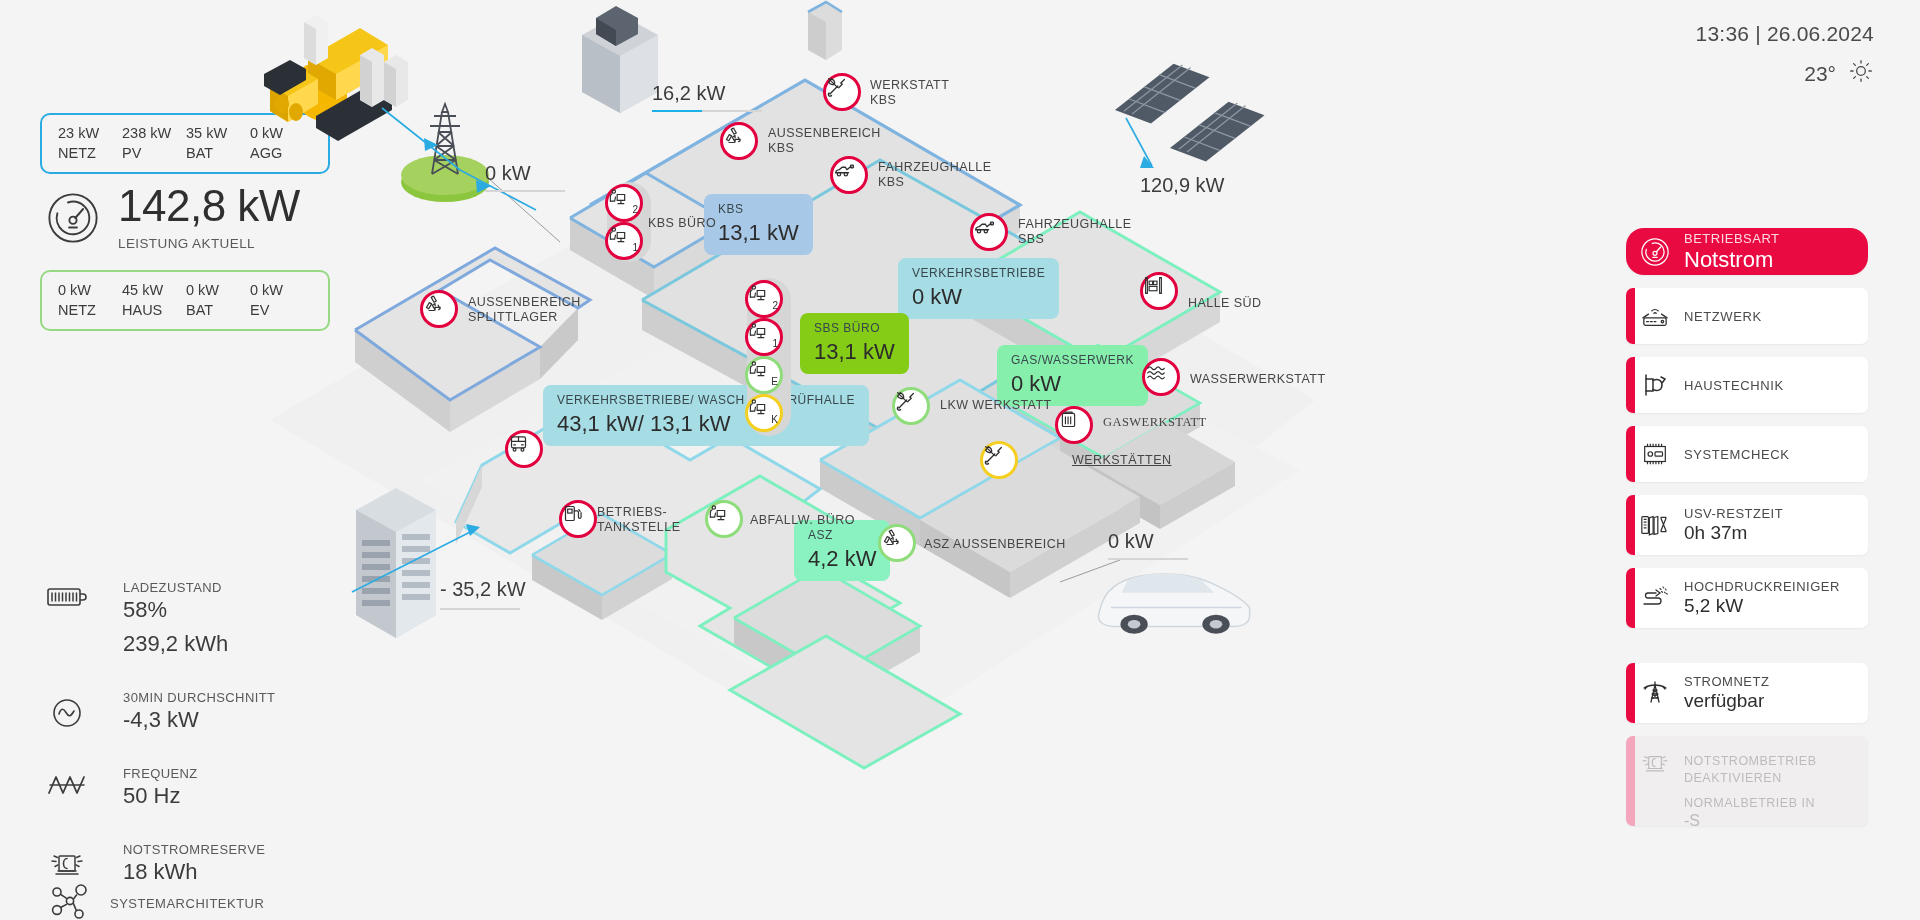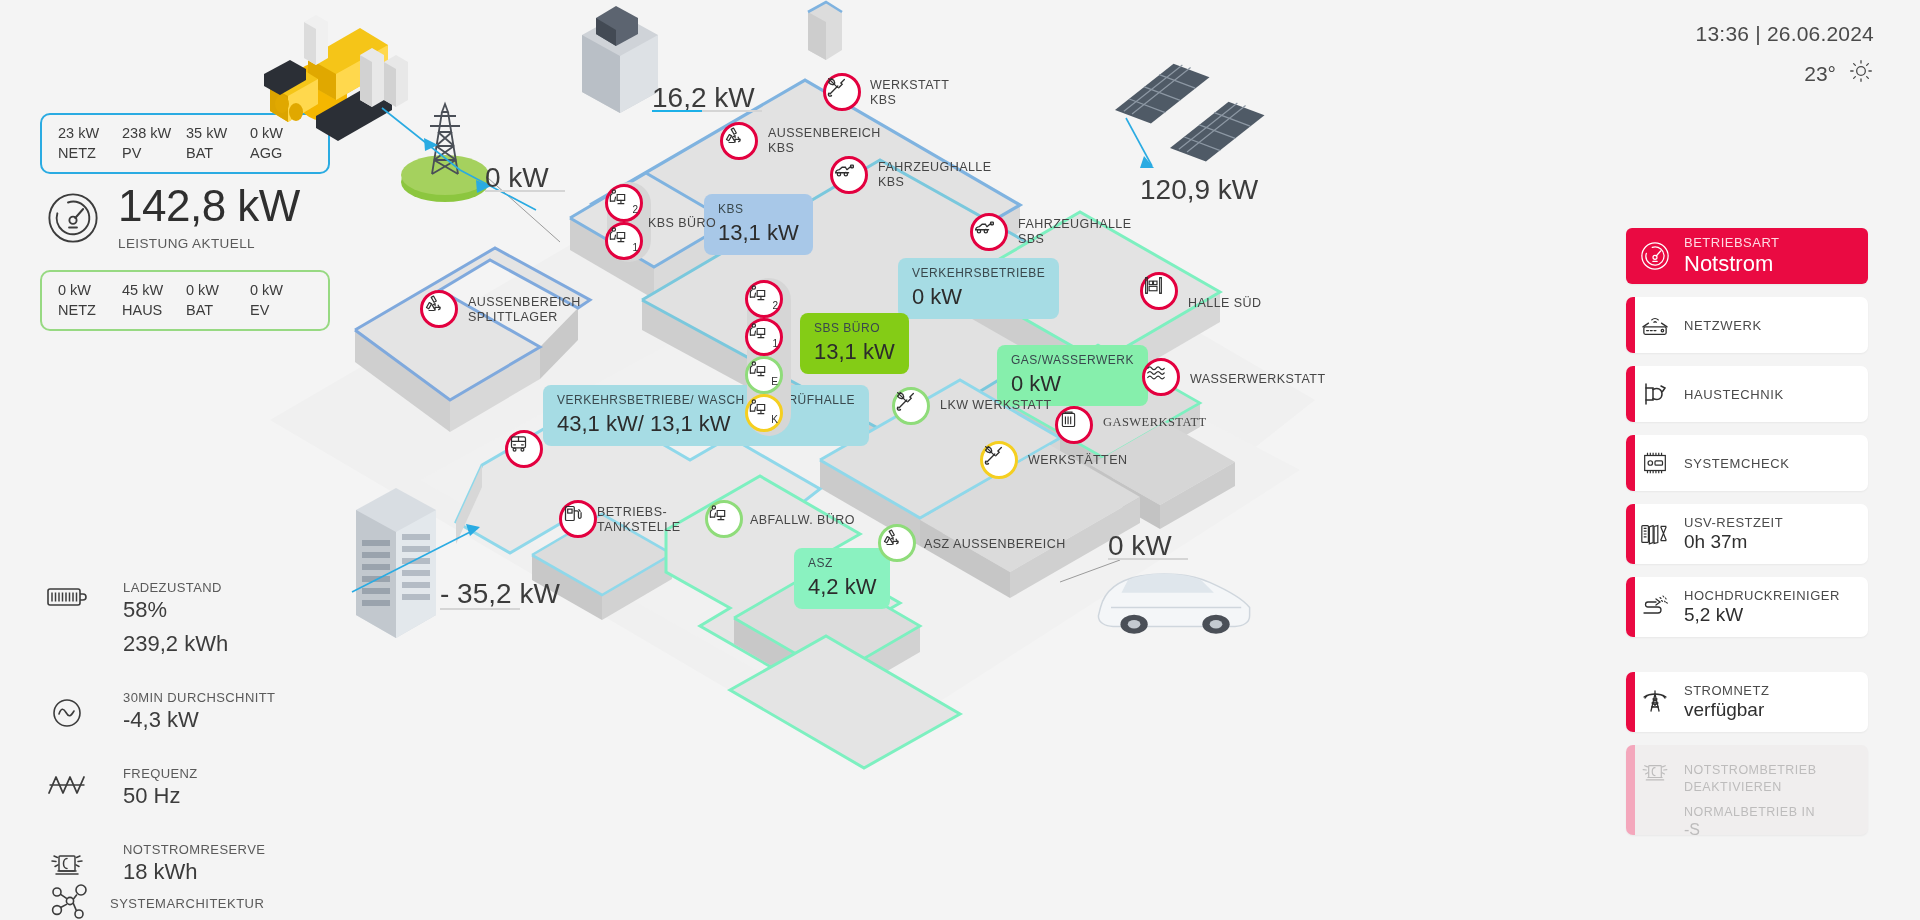--- a/index.html
+++ b/index.html
@@ -70,21 +70,21 @@
   .sb-card .bar {
     position: absolute; left: 0; top: 0; bottom: 0; width: 9px; background: #ea0a42;
   }
   .sb-card .sb-ico { width: 58px; min-width: 58px; display:flex; align-items:center; justify-content:center; }
   .sb-card .sb-txt { display: flex; flex-direction: column; justify-content: center; }
   .sb-title { font-size: 13px; color: #4a4a4a; letter-spacing: .5px; }
   .sb-sub { font-size: 19px; color: #2f2f2f; margin-top: 1px; }
   .sb-single { font-size: 13px; color: #4a4a4a; letter-spacing: .6px; }
 
   .sb-card.primary {
-    background: #ea0a42; height: 56px; border-radius: 6px;
+    background: #ea0a42; height: 47px; border-radius: 18px;
   }
   .sb-card.primary .sb-title { color: #ffd9e2; }
   .sb-card.primary .sb-sub { color: #ffffff; font-size: 22px; }
   .sb-card.tall { height: 60px; }
   .sb-card.disabled { background: #f0eeee; }
   .sb-card.disabled .bar { background: #f4a7bc; }
   .sb-gap { height: 22px; }
 
   .dis-grid { display:flex; flex-direction:column; gap:11px; padding: 6px 0; }
   .dis-blk .l1 { font-size:12.5px; color:#bdbcbc; letter-spacing:.5px; }
@@ -98,21 +98,21 @@
   
   .mlabel {
     position: absolute; font-size: 12.5px; color: #454545;
     letter-spacing: .45px; line-height: 15px; white-space: pre-line;
   }
   .mvalue-box {
     position: absolute; border-radius: 8px; padding: 8px 14px 9px 14px;
   }
   .mvb-title { font-size: 12px; color: #39484d; letter-spacing: .5px; line-height: 15px; }
   .mvb-val { font-size: 22px; color: #2c2c2c; margin-top: 3px; line-height: 26px; }
-  .flow-label { position: absolute; font-size: 28px; color: #3c3c3c; }
+  .flow-label { position: absolute; font-size: 20px; color: #3c3c3c; }
   .flow-underline { position: absolute; height: 2px; background: #d5d5d5; }
   .flow-underline i { display:block; height:100%; background:#1cb0e8; }
 
   
   .pin {
     position: absolute; width: 38px; height: 38px; border-radius: 50%;
     background: #fff; border: 3px solid #e3003f;
     display: flex; align-items: center; justify-content: center;
   }
   .pin.green { border-color: #8fdc7a; }
@@ -529,21 +529,21 @@
       <div class="mvb-val">0 kW</div>
     </div>
 
     <div class="mvalue-box" style="left:283px; top:385px; background:#a6dce4;">
       <div class="mvb-title">VERKEHRSBETRIEBE/
 WASCH UND PRÜFHALLE</div>
       <div class="mvb-val">43,1 kW/
 13,1 kW</div>
     </div>
 
-    <div class="mvalue-box" style="left:534px; top:548px; background:#8af2c0;">
+    <div class="mvalue-box" style="left:534px; top:520px; background:#8af2c0;">
       <div class="mvb-title">ASZ</div>
       <div class="mvb-val">4,2 kW</div>
     </div>
 
     <div class="pin" style="left:563px; top:73px;">
       <span>
         <svg width="21" height="21" viewBox="0 0 24 24" fill="none" stroke="#2f2f2f" stroke-width="1.5" stroke-linecap="round">
           <path d="M3 3l10 10M3 7l3-4 3 2 1 3-2 2-3-1z"></path>
           <path d="M21 4l-4 4 1.5 1.5 -4 4"></path>
           <path d="M4.5 20.5l9-9M3.5 19.5a2 2 0 1 0 2.8 2.8"></path>
@@ -644,21 +644,21 @@
 
     <div class="pin yellow" style="left:720px; top:441px;">
       <span>
         <svg width="21" height="21" viewBox="0 0 24 24" fill="none" stroke="#2f2f2f" stroke-width="1.5" stroke-linecap="round">
           <path d="M3 3l10 10M3 7l3-4 3 2 1 3-2 2-3-1z"></path>
           <path d="M21 4l-4 4 1.5 1.5 -4 4"></path>
           <path d="M4.5 20.5l9-9M3.5 19.5a2 2 0 1 0 2.8 2.8"></path>
         </svg>
       </span>
     </div>
-    <div class="mlabel" style="left:768px; top:453px;">WERKSTÄTTEN</div>
+    <div class="mlabel" style="left:812px; top:453px;text-decoration:underline;">WERKSTÄTTEN</div>
 
     <div class="pin" style="left:160px; top:290px;">
       <span>
         <svg width="21" height="21" viewBox="0 0 24 24" fill="none" stroke="#2f2f2f" stroke-width="1.4" stroke-linejoin="round">
           <path d="M12 3.5l3.2 5.6-2.6 1.5-3.2-5.6z"></path>
           <path d="M20.2 16.5h-6.4v3l-3.2-5.6 3.2-1.8v3"></path>
           <path d="M4 16.5l3.2-5.6 2.6 1.5-3.2 5.6z"></path>
           <path d="M6.4 20h7M17 13.5l2.6 4.5-2.2 1.3"></path>
         </svg>
       </span>

